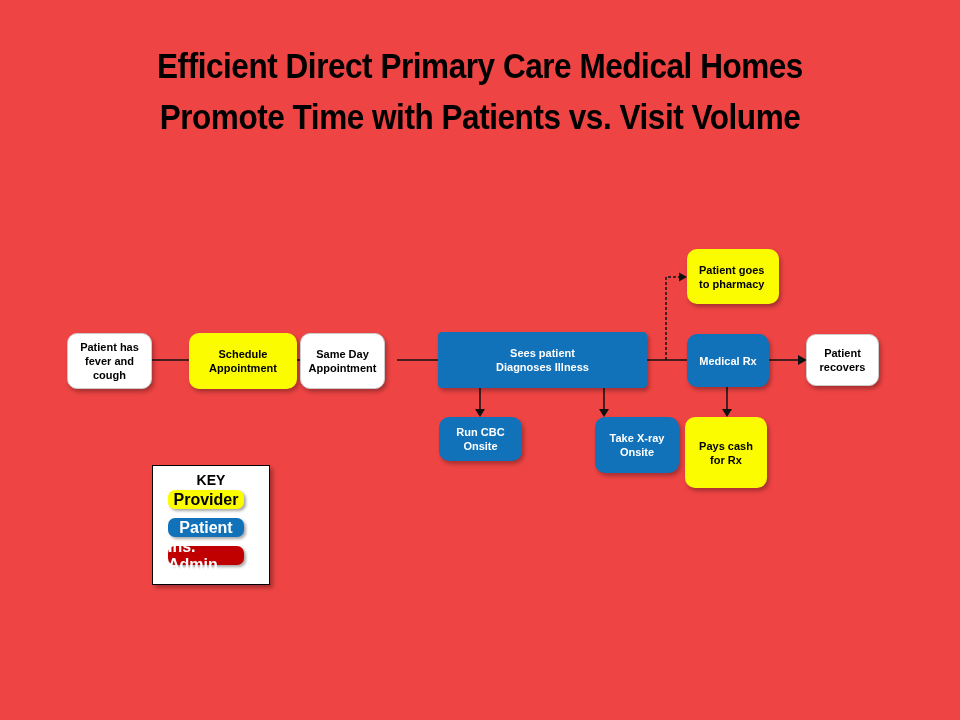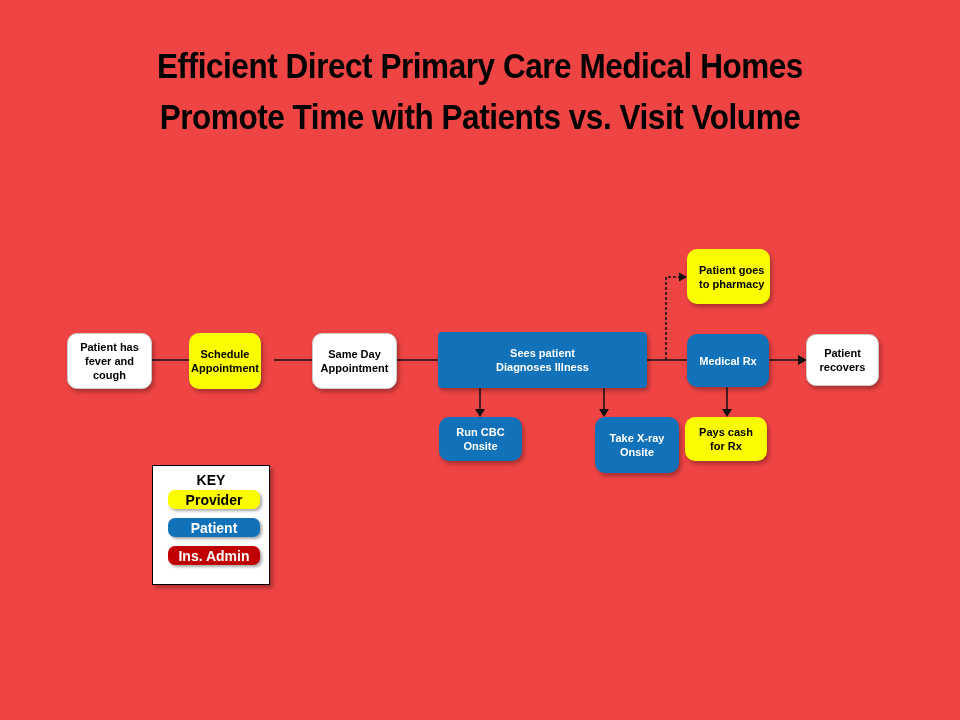--- a/index.html
+++ b/index.html
@@ -63,26 +63,26 @@
   .key-title {
     margin-top: 6px;
     text-align: center;
     font-size: 14px;
     font-weight: bold;
     color: #000000;
   }
   .key-pill {
     position: absolute;
     left: 15px;
-    width: 92px; height: 19px;
+    width: 76px; height: 19px;
     border-radius: 7px;
     display: flex;
     align-items: center;
     justify-content: center;
-    font-size: 14px;
+    font-size: 16px;
     font-weight: bold;
     box-shadow: 2px 2px 3px rgba(0,0,0,0.35);
   }
   .pill-yellow { top: 24px; background: #fcfc00; color: #000000; }
   .pill-blue   { top: 52px; background: #1172ba; color: #ffffff; }
   .pill-red    { top: 80px; background: #c00000; color: #ffffff; }
 </style>
 </head>
 <body>
 
@@ -111,60 +111,60 @@
       <polygon points="679,272.5 679,281.5 687,277"></polygon>
     </g>
   </svg>
 
   <div class="node white" style="left:67px; top:333px; width:85px; height:56px;">
     <span>Patient has
 fever and
 cough</span>
   </div>
 
-  <div class="node yellow" style="left:189px; top:333px; width:72px; height:56px;align-items:center;">
+  <div class="node yellow" style="left:189px; top:333px; width:108px; height:56px;align-items:center;">
     <span>Schedule
 Appointment</span>
   </div>
 
-  <div class="node white" style="left:312px; top:333px; width:85px; height:56px;">
+  <div class="node white" style="left:300px; top:333px; width:85px; height:56px;">
     <span>Same Day
 Appointment</span>
   </div>
 
   <div class="node blue" style="left:438px; top:332px; width:209px; height:56px; border-radius:4px;align-items:center;">
     <span>Sees patient
 Diagnoses Illness</span>
   </div>
 
   <div class="node blue" style="left:687px; top:334px; width:82px; height:53px;">
     <span>Medical Rx</span>
   </div>
 
   <div class="node white" style="left:806px; top:334px; width:73px; height:52px;">
     <span>Patient
 recovers</span>
   </div>
 
-  <div class="node yellow align-left" style="left:687px; top:249px; width:83px; height:55px;">
+  <div class="node yellow align-left" style="left:687px; top:249px; width:92px; height:55px;">
     <span>Patient goes
 to pharmacy</span>
   </div>
 
   <div class="node blue" style="left:439px; top:417px; width:83px; height:44px;">
     <span>Run CBC
 Onsite</span>
   </div>
 
   <div class="node blue" style="left:562px; top:417px; width:84px; height:56px;margin-left:33px;">
     <span>Take X-ray
 Onsite</span>
   </div>
 
-  <div class="node yellow" style="left:685px; top:417px; width:82px; height:44px;">
+  <div class="node yellow" style="left:685px; top:417px; width:82px; height:71px;">
     <span>Pays cash
 for Rx</span>
   </div>
 
   <div class="key-box">
     <div class="key-title">KEY</div>
     <div class="key-pill pill-yellow">Provider</div>
     <div class="key-pill pill-blue">Patient</div>
     <div class="key-pill pill-red">Ins. Admin</div>
   </div>

